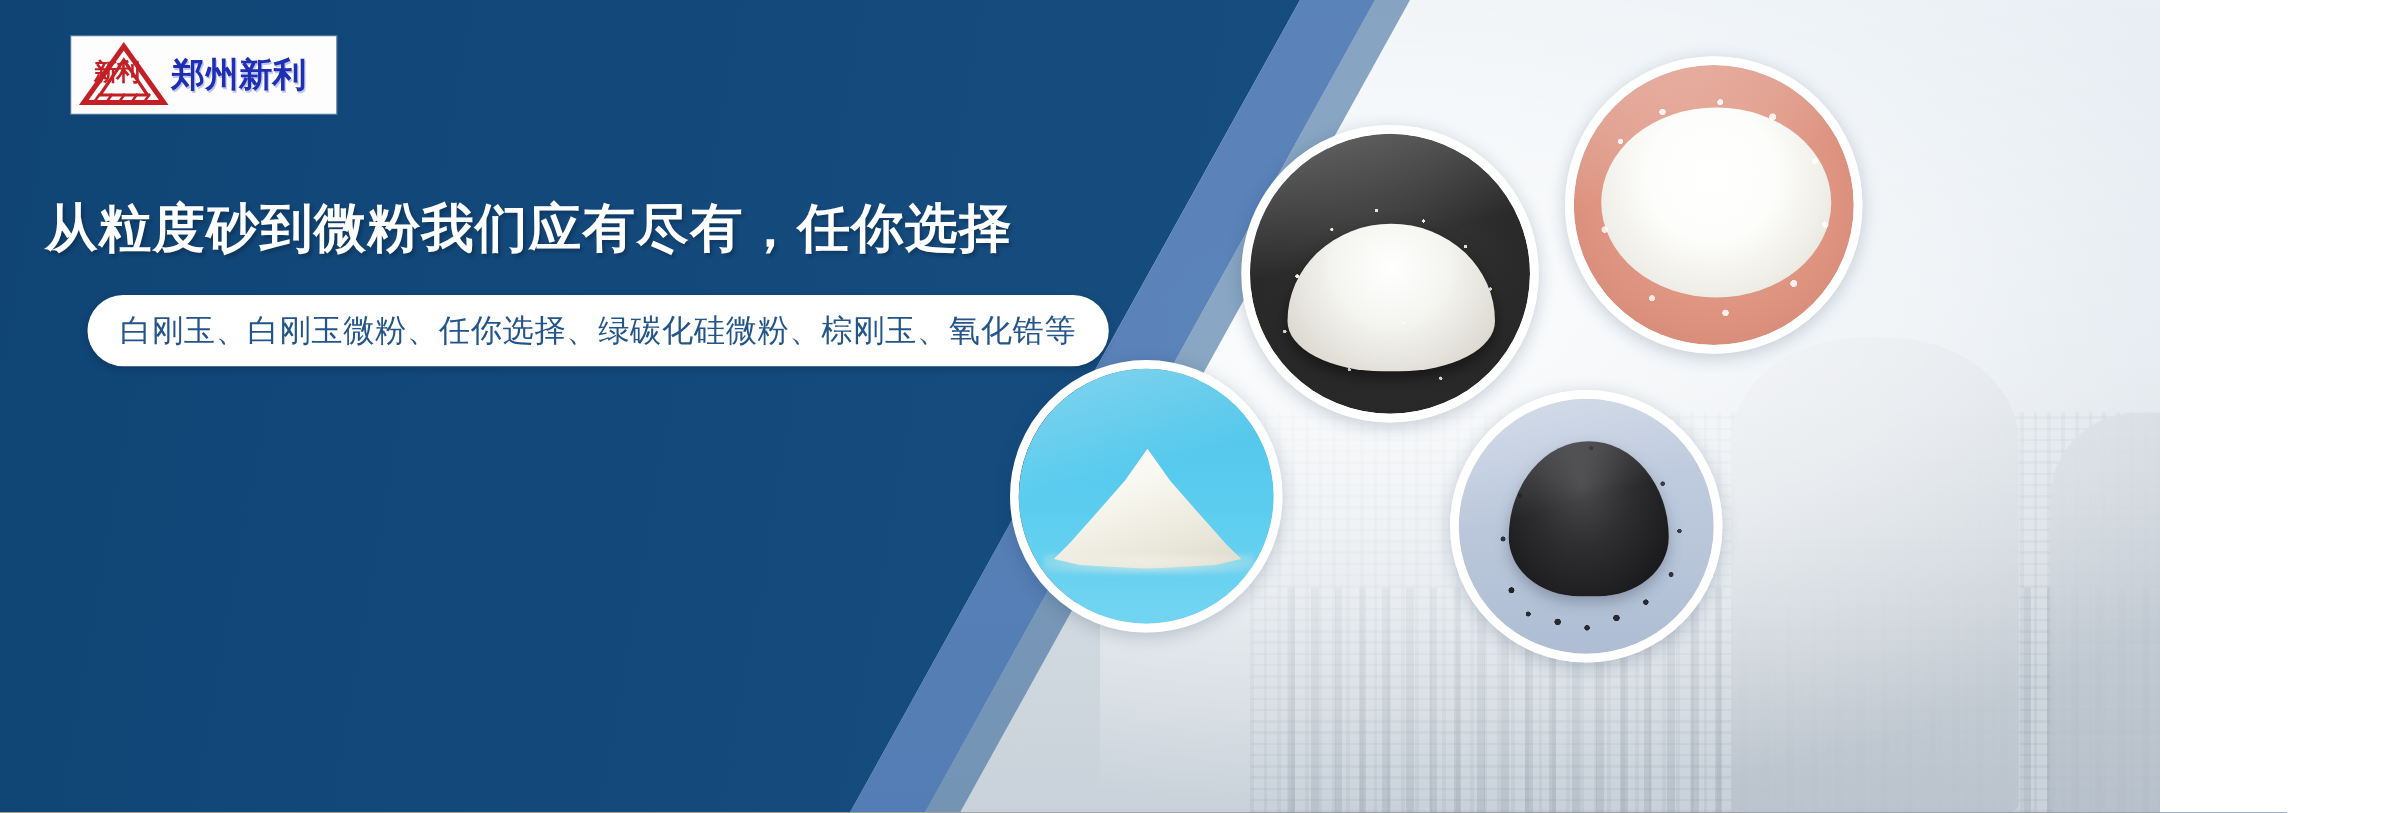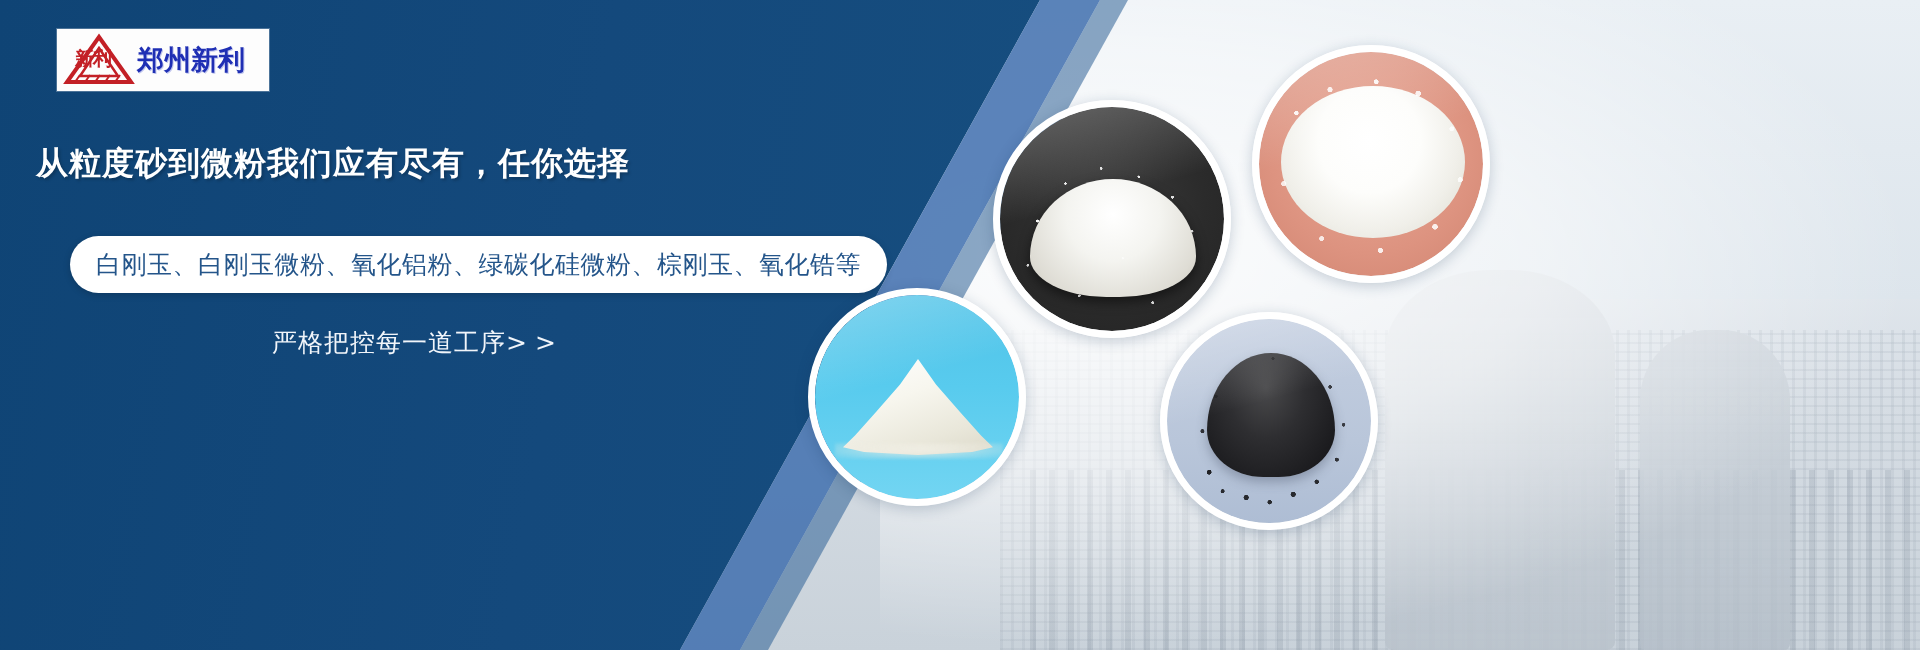--- a/index.html
+++ b/index.html
@@ -2,21 +2,21 @@
 <html><head>
 <meta charset="utf-8">
 <style>
   html,body{margin:0;padding:0;}
   body{
     width:1920px;height:650px;overflow:hidden;
     font-family:"Liberation Sans","DejaVu Sans",sans-serif;
     background:#ffffff;
   }
   #banner{
-    position:relative;width:1920px;height:650px;overflow:hidden;
+    position:relative;width:1728px;height:650px;overflow:hidden;
     background:#a16207;
   }
 
   
   .bg-photo{
     position:absolute;inset:0;
     background:
       linear-gradient(to bottom, #eef2f6 0%, #e3e9ef 38%, #d6dde4 62%, #c9d2da 100%);
   }
   .bg-sky{
@@ -89,23 +89,23 @@
   }
   .logo-name{
     font-family:"DejaVu Sans","Liberation Sans",sans-serif;
     font-size:27px;font-weight:bold;color:#1f2fb4;
     letter-spacing:0px;white-space:nowrap;margin-left:2px;
     text-shadow:1px 1px 0 rgba(120,130,220,.45);
   }
 
   
   .headline{
-    position:absolute;left:36px;top:147px;
-    font-family:"DejaVu Sans","Liberation Sans",sans-serif;
-    font-size:32px;font-weight:bold;color:#ffffff;
+    position:absolute;left:36px;top:162px;
+    font-family:"DejaVu Sans","Liberation Sans",sans-serif;
+    font-size:42px;font-weight:bold;color:#ffffff;
     letter-spacing:1px;white-space:nowrap;line-height:1;
     text-shadow:2px 2px 3px rgba(0,0,0,.22);
   }
 
   
   .pill{
     position:absolute;left:70px;top:236px;
     height:57px;min-width:675px;
     background:#ffffff;border-radius:30px;
     display:flex;align-items:center;justify-content:center;
@@ -200,26 +200,23 @@
         <line x1="52" y1="50" x2="57" y2="43" stroke="#c32026" stroke-width="2"></line>
       </svg>
       <span class="logo-cn">新利</span>
     </div>
     <span class="logo-name">郑州新利</span>
   </div>
 
   <div class="headline">从粒度砂到微粉我们应有尽有，任你选择</div>
 
   <div class="pill">
-    <span class="pill-text">白刚玉、白刚玉微粉、氧化铝粉、绿碳化硅微粉、棕刚玉、氧化锆等</span>
-  </div>
-
-  <div class="subline">
-    <span>严格把控每一道工序</span><span class="arrows">&gt; &gt;</span>
-  </div>
+    <span class="pill-text">白刚玉、白刚玉微粉、任你选择、绿碳化硅微粉、棕刚玉、氧化锆等</span>
+  </div>
+
 
   <div class="circle c-white-grit">
     <div class="inner">
       <div class="heap heap-round" style="left:30px;top:72px;width:166px;height:118px;
                   background:radial-gradient(ellipse at 50% 30%, #ffffff 0%, #f4f4f0 40%, #dedcd4 78%, #c9c6bc 100%);
                   box-shadow:0 5px 12px rgba(0,0,0,.5);"></div>
       <div style="position:absolute;left:14px;top:46px;width:198px;height:170px;
            background:
              radial-gradient(circle at 12% 40%, rgba(255,255,255,.95) 0 1.4px, transparent 1.6px),
              radial-gradient(circle at 26% 18%, rgba(255,255,255,.9) 0 1.2px, transparent 1.4px),

